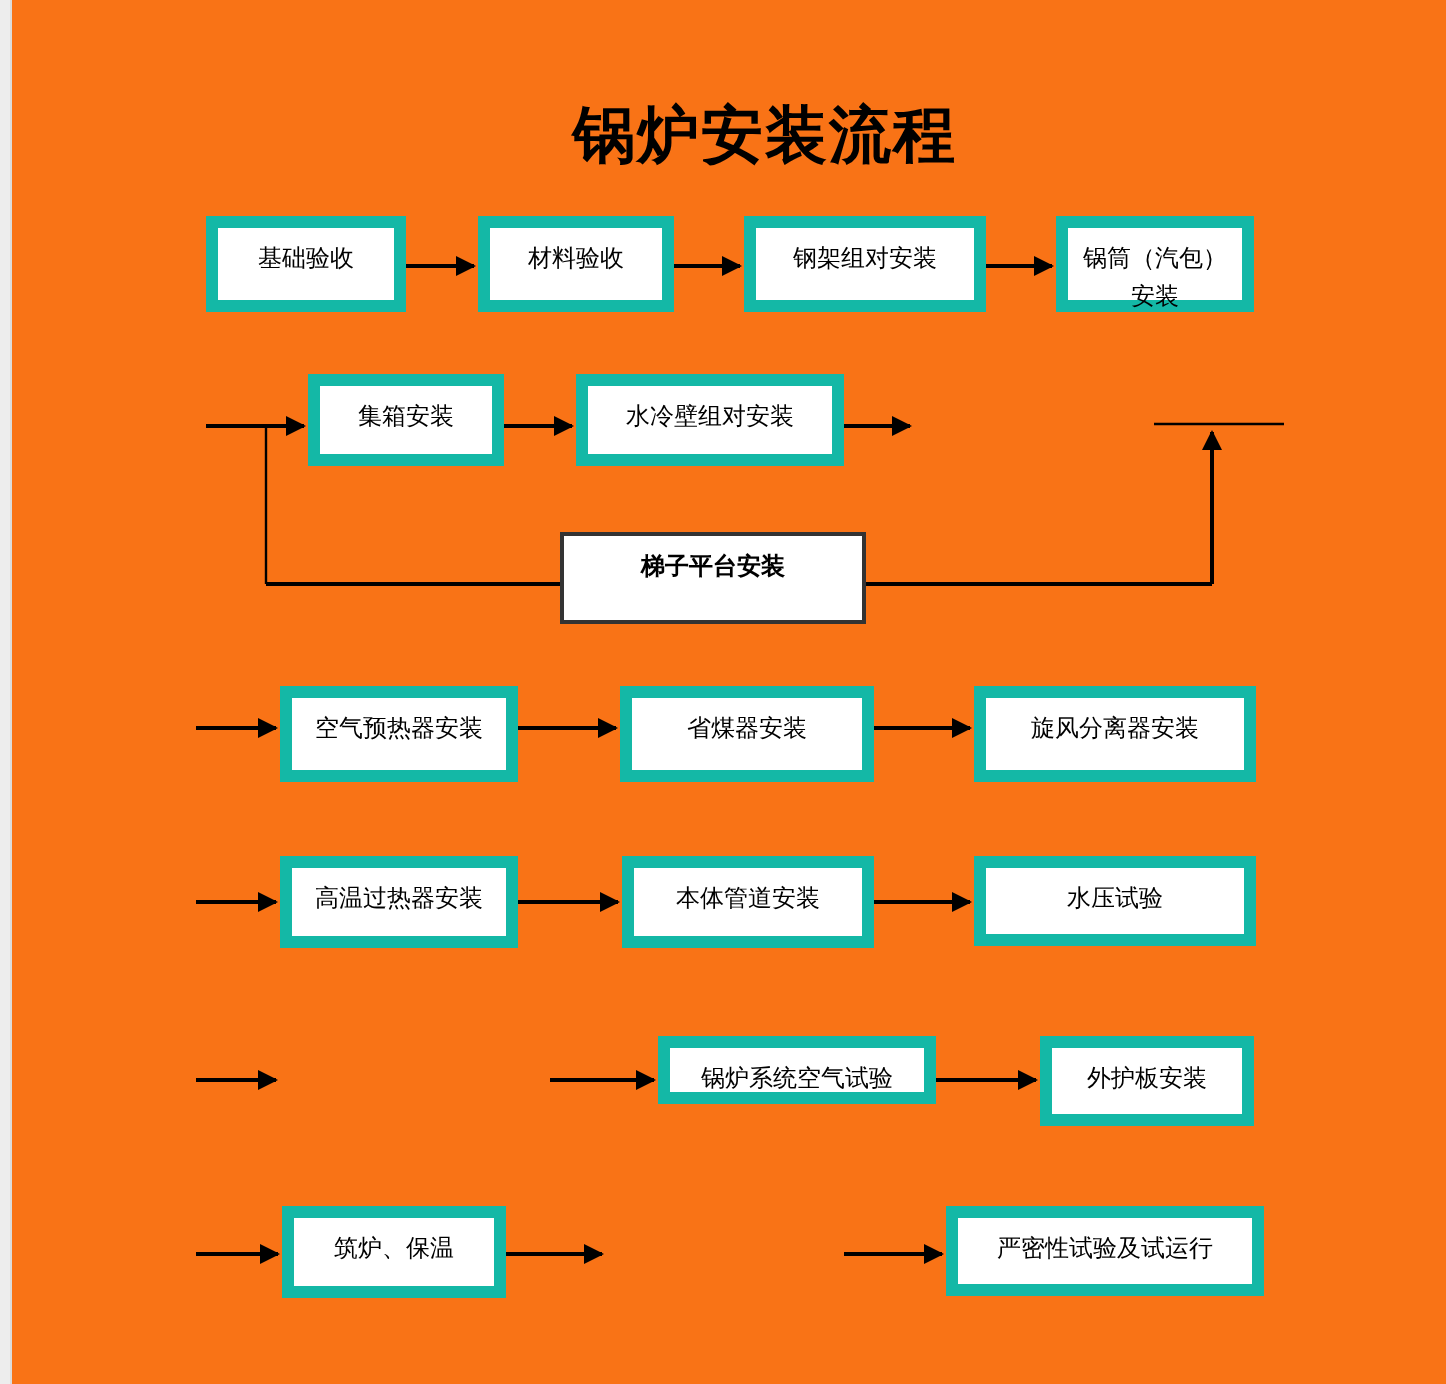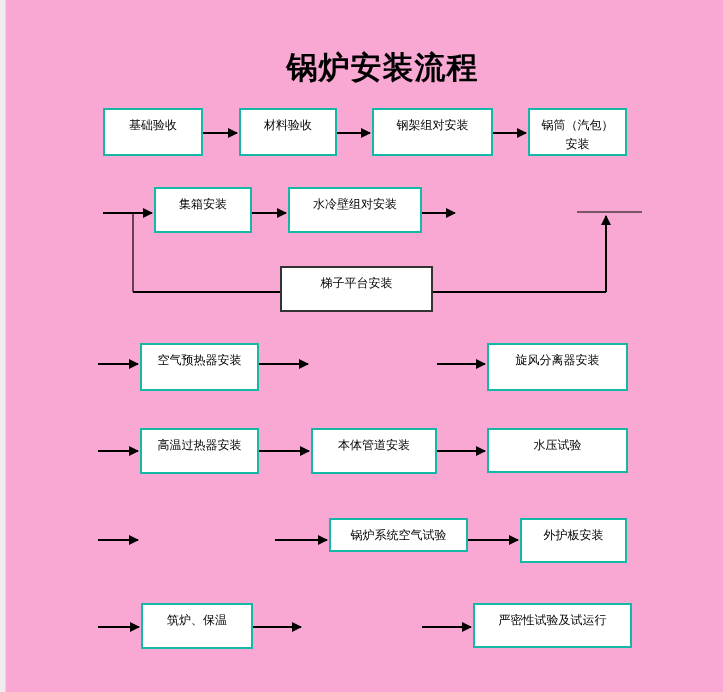--- a/index.html
+++ b/index.html
@@ -1,19 +1,19 @@
 <!DOCTYPE html>
 <html><head>
 <meta charset="utf-8">
 <style>
   html,body{margin:0;padding:0;background:#fff;}
   #stage{
     position:relative;
     width:723px;height:692px;
-    background:#f9a8d4;
+    background:#f97316;
     overflow:hidden;
     font-family:"Liberation Sans","DejaVu Sans",sans-serif;
   }
   #edge-strip{
     position:absolute;left:0;top:0;width:5px;height:692px;
     background:#ededed;border-right:1px solid #dcdcdc;
   }
   #title{
     position:absolute;top:47px;left:0;width:723px;
     text-align:center;transform:translateX(21px);
@@ -21,28 +21,28 @@
     letter-spacing:1px;
   }
   svg.connectors{position:absolute;left:0;top:0;}
   svg.connectors line{stroke:#000;}
   svg.connectors .thick{stroke-width:2;}
   svg.connectors .thin{stroke-width:1.2;}
   svg.connectors marker path{fill:#000;}
   .node{
     position:absolute;
     box-sizing:border-box;
-    border:2px solid #14b8a6;
+    border:6px solid #14b8a6;
     background:#fff;
     display:flex;justify-content:center;align-items:flex-start;
     padding-top:6px;
     font-size:12px;line-height:19px;color:#000;
     text-align:center;white-space:pre-line;
   }
-  .node.heavy{border-width:2px;border-color:#333;}
+  .node.heavy{border-width:2px;border-color:#333;font-weight:bold;}
 </style>
 </head>
 <body>
 
 <div id="stage">
 
   <div id="edge-strip"></div>
 
   <div id="title">锅炉安装流程</div>
 
@@ -100,20 +100,21 @@
   <div class="node" style="left:239px;top:108px;width:98px;height:48px">材料验收</div>
   <div class="node" style="left:528px;top:108px;width:99px;height:48px">锅筒（汽包）
 安装</div>
 
   <div class="node" style="left:154px;top:187px;width:98px;height:46px">集箱安装</div>
   <div class="node" style="left:288px;top:187px;width:134px;height:46px">水冷壁组对安装</div>
 
   <div class="node heavy" style="left:280px;top:266px;width:153px;height:46px">梯子平台安装</div>
 
   <div class="node" style="left:140px;top:343px;width:119px;height:48px">空气预热器安装</div>
+  <div class="node" style="left:310px;top:343px;width:127px;height:48px">省煤器安装</div>
   <div class="node" style="left:487px;top:343px;width:141px;height:48px">旋风分离器安装</div>
 
   <div class="node" style="left:140px;top:428px;width:119px;height:46px">高温过热器安装</div>
   <div class="node" style="left:311px;top:428px;width:126px;height:46px">本体管道安装</div>
   <div class="node" style="left:487px;top:428px;width:141px;height:45px">水压试验</div>
 
   <div class="node" style="left:329px;top:518px;width:139px;height:34px">锅炉系统空气试验</div>
   <div class="node" style="left:141px;top:603px;width:112px;height:46px">筑炉、保温</div>
 
   <div class="node" style="left:520px;top:518px;width:107px;height:45px">外护板安装</div>

